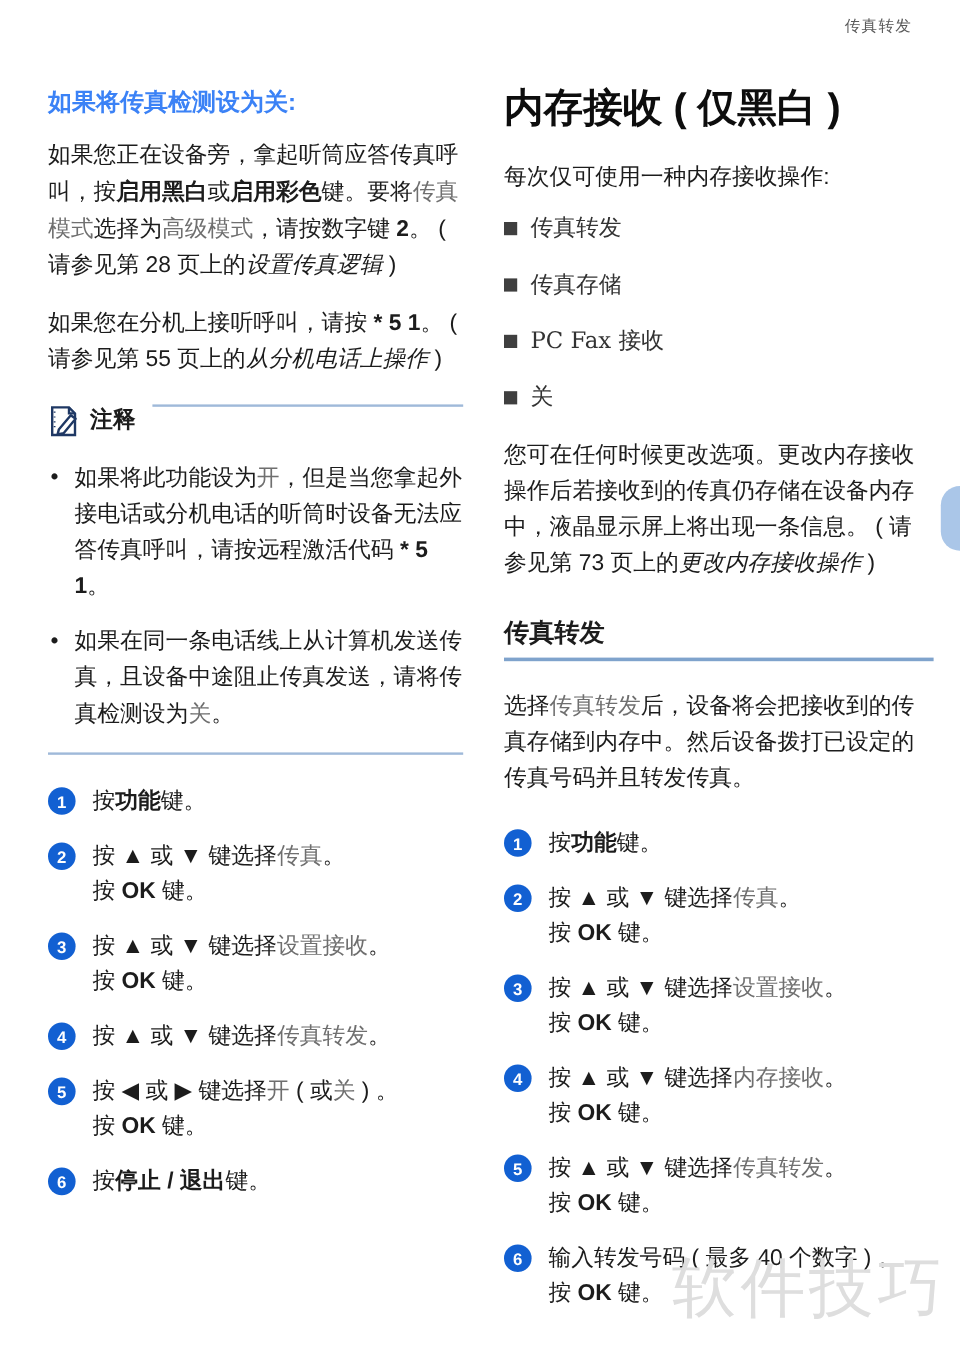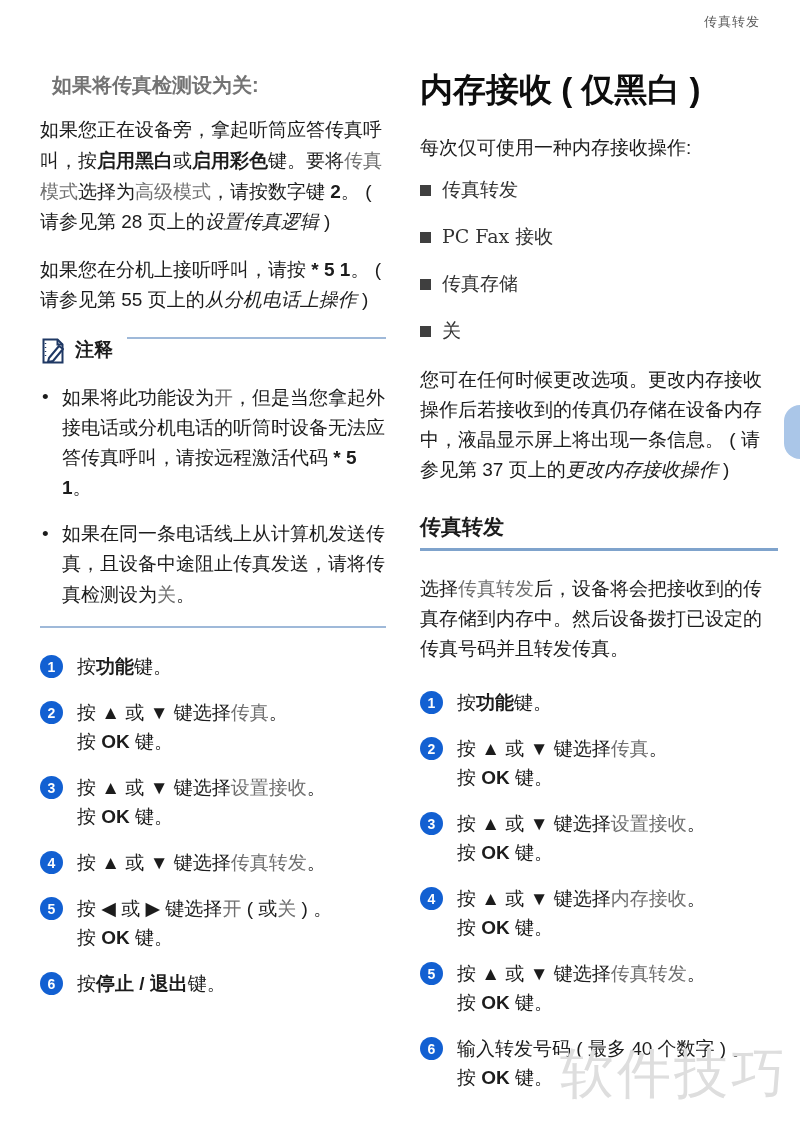--- a/index.html
+++ b/index.html
@@ -17,21 +17,21 @@
     font-size:13px; color:#5a5a5a; letter-spacing:1px;
   }
   .columns {
     display:flex; gap:34px;
     padding:68px 22px 0 40px;
   }
   .col-left  { width:346px; flex:0 0 346px; }
   .col-right { width:358px; flex:0 0 358px; }
 
   .h-left {
-    font-size:20px; font-weight:bold; margin:4px 12px 16px; color:#737373;
+    font-size:20px; font-weight:bold; margin:4px 0 16px; color:#3b82f6;
   }
   .h-right {
     font-size:33px; font-weight:bold; margin:0 0 20px; color:#0d0d0d;
   }
   .body-text {
     font-size:19px; line-height:30px; margin:0 0 18px;
     text-align:left; word-break:break-all;
   }
   .seg-n  { }
   .seg-b  { font-weight:bold; }
@@ -172,33 +172,33 @@
 
     <p class="body-text" style="margin-bottom:10px">每次仅可使用一种内存接收操作:</p>
 
     <ul class="options">
       <li>
           <span class="sq"></span>
           <span class="opt-text">传真转发</span>
         </li>
       <li>
           <span class="sq"></span>
+          <span class="opt-text">传真存储</span>
+        </li>
+      <li>
+          <span class="sq"></span>
           <span class="opt-text">PC Fax 接收</span>
         </li>
       <li>
           <span class="sq"></span>
-          <span class="opt-text">传真存储</span>
-        </li>
-      <li>
-          <span class="sq"></span>
           <span class="opt-text">关</span>
         </li>
     </ul>
 
-    <p class="body-text"><span class="seg-n">您可在任何时候更改选项。更改内存接收操作后若接收到的传真仍存储在设备内存中，液晶显示屏上将出现一条信息。 ( 请参见第 37 页上的</span><span class="seg-i">更改内存接收操作</span><span class="seg-n"> )</span></p>
+    <p class="body-text"><span class="seg-n">您可在任何时候更改选项。更改内存接收操作后若接收到的传真仍存储在设备内存中，液晶显示屏上将出现一条信息。 ( 请参见第 73 页上的</span><span class="seg-i">更改内存接收操作</span><span class="seg-n"> )</span></p>
 
     <div class="sub-heading">传真转发</div>
     <div class="sub-rule"></div>
 
     <p class="body-text"><span class="seg-n">选择</span><span class="seg-lcd">传真转发</span><span class="seg-n">后，设备将会把接收到的传真存储到内存中。然后设备拨打已设定的传真号码并且转发传真。</span></p>
 
     <div class="steps">
       <div class="step">
         <div class="step-num">1</div>
         <div class="step-body">

